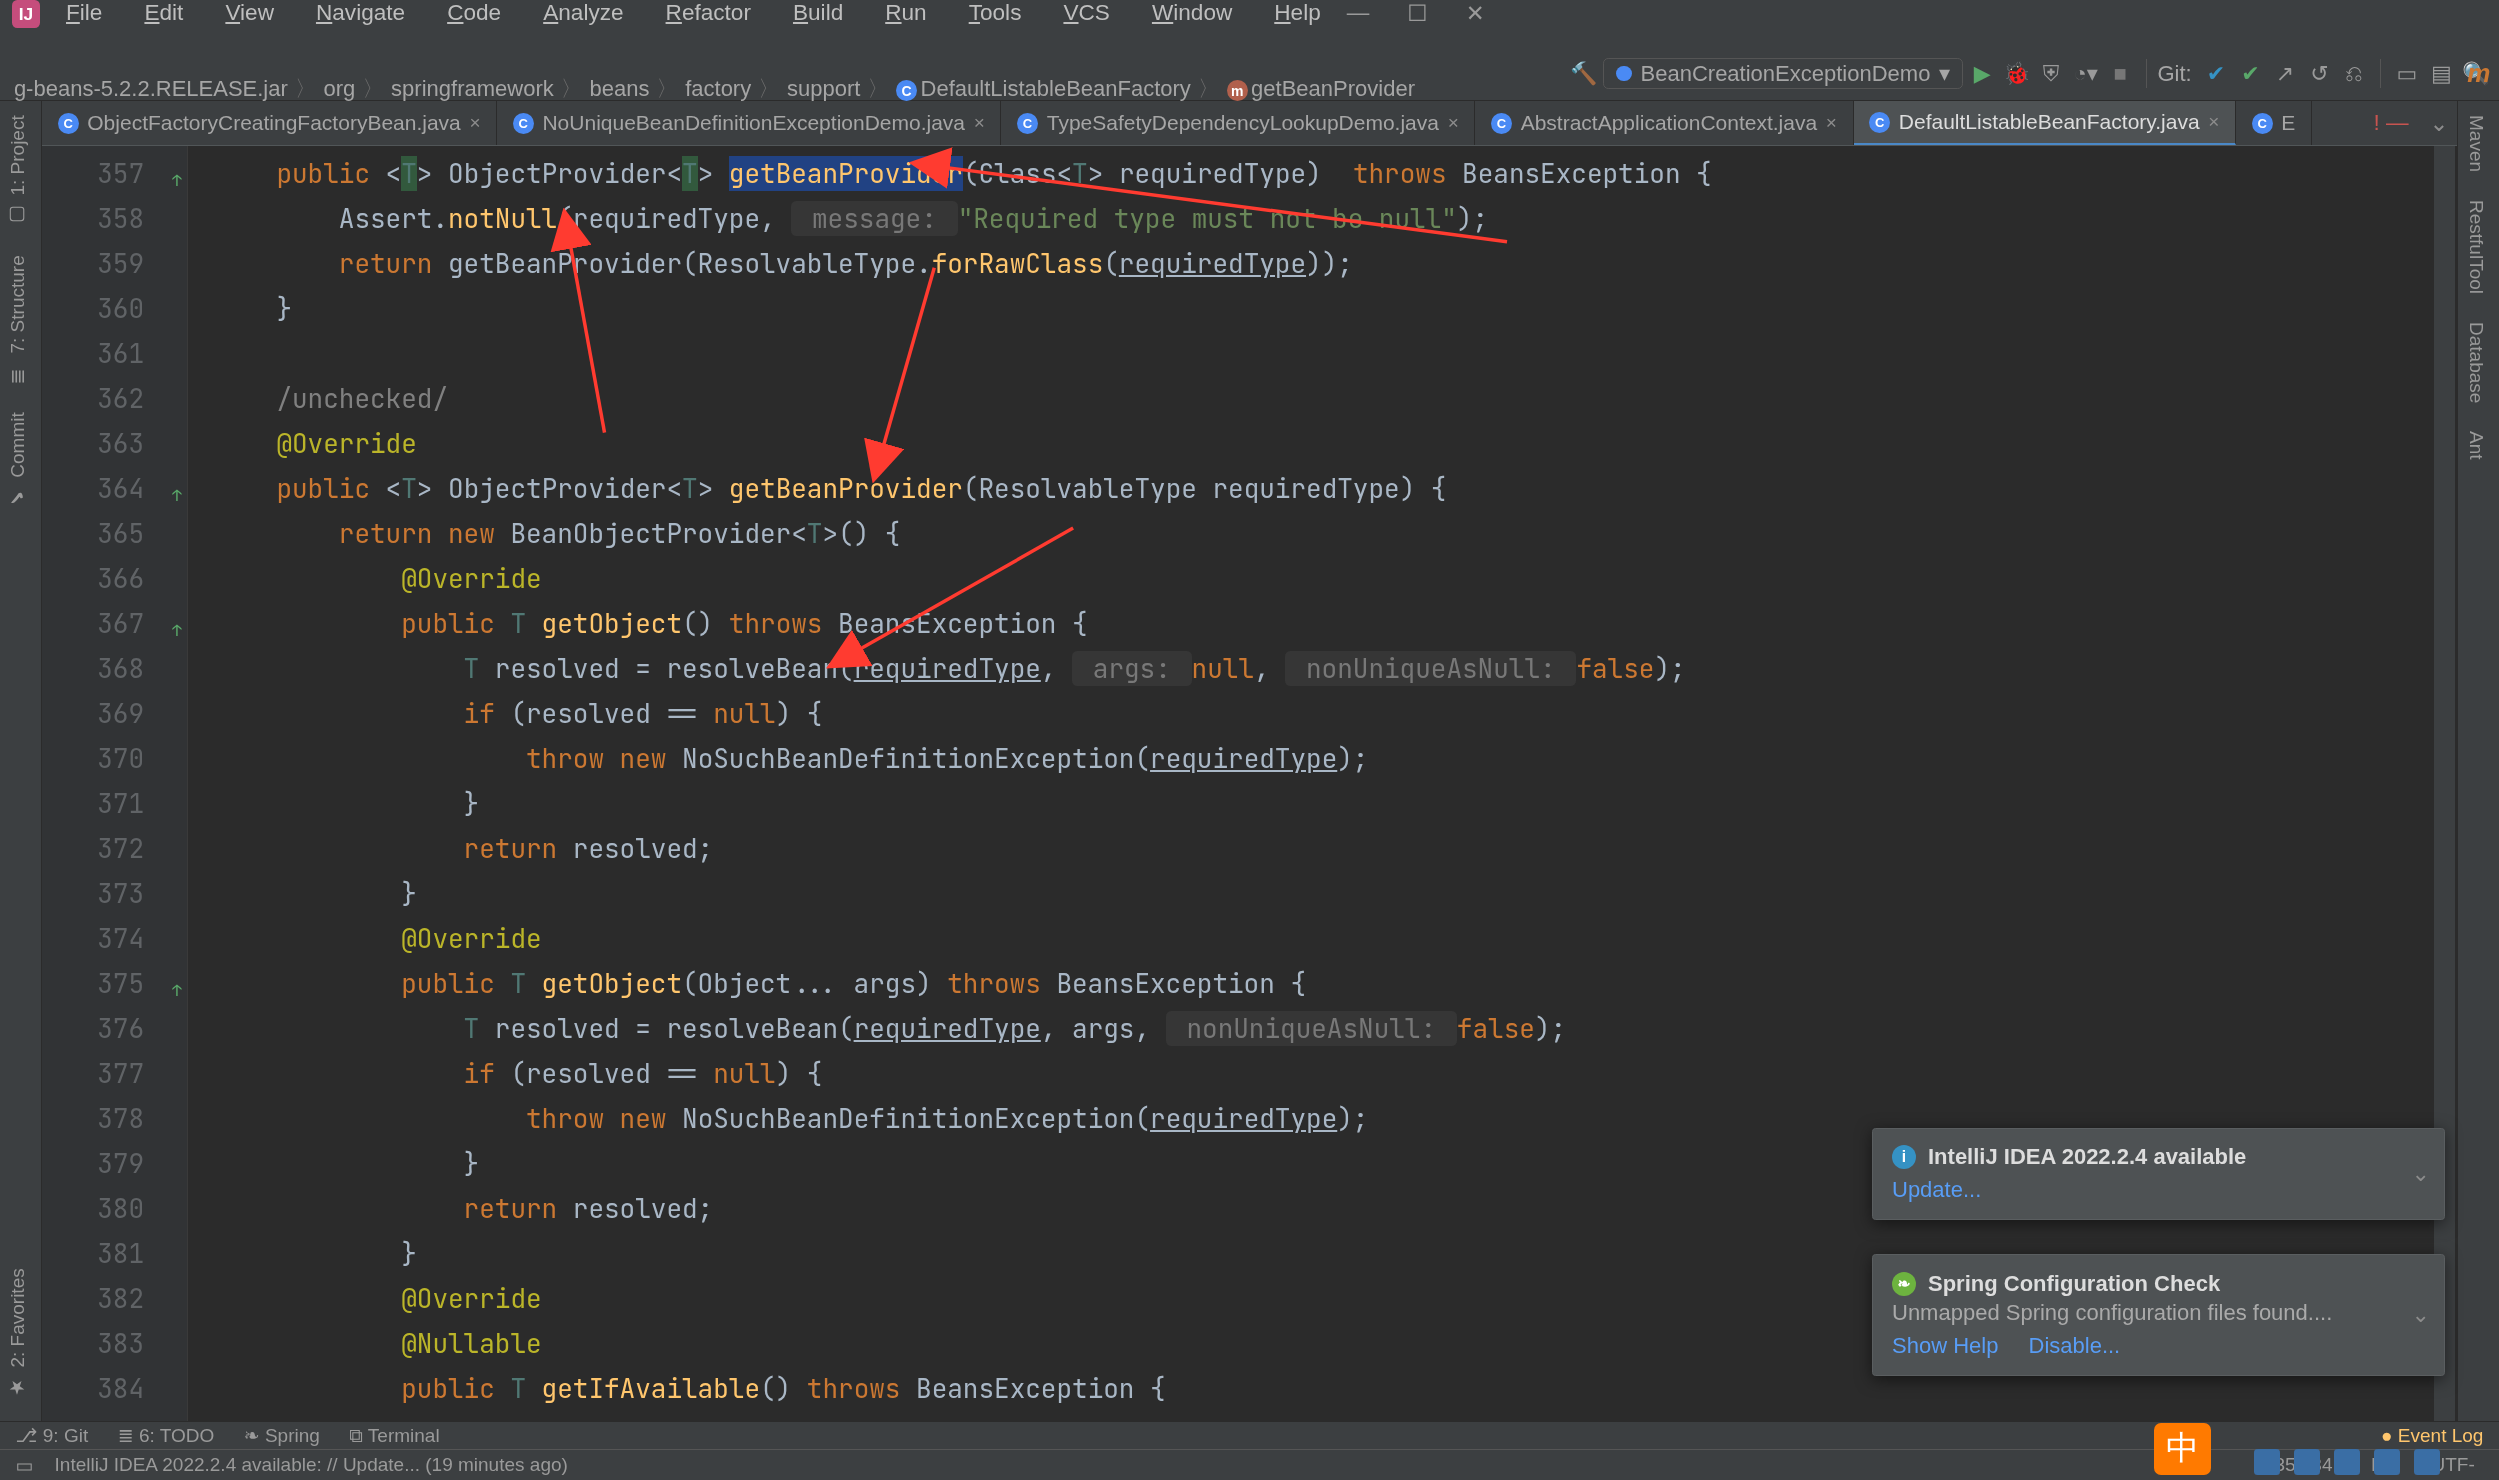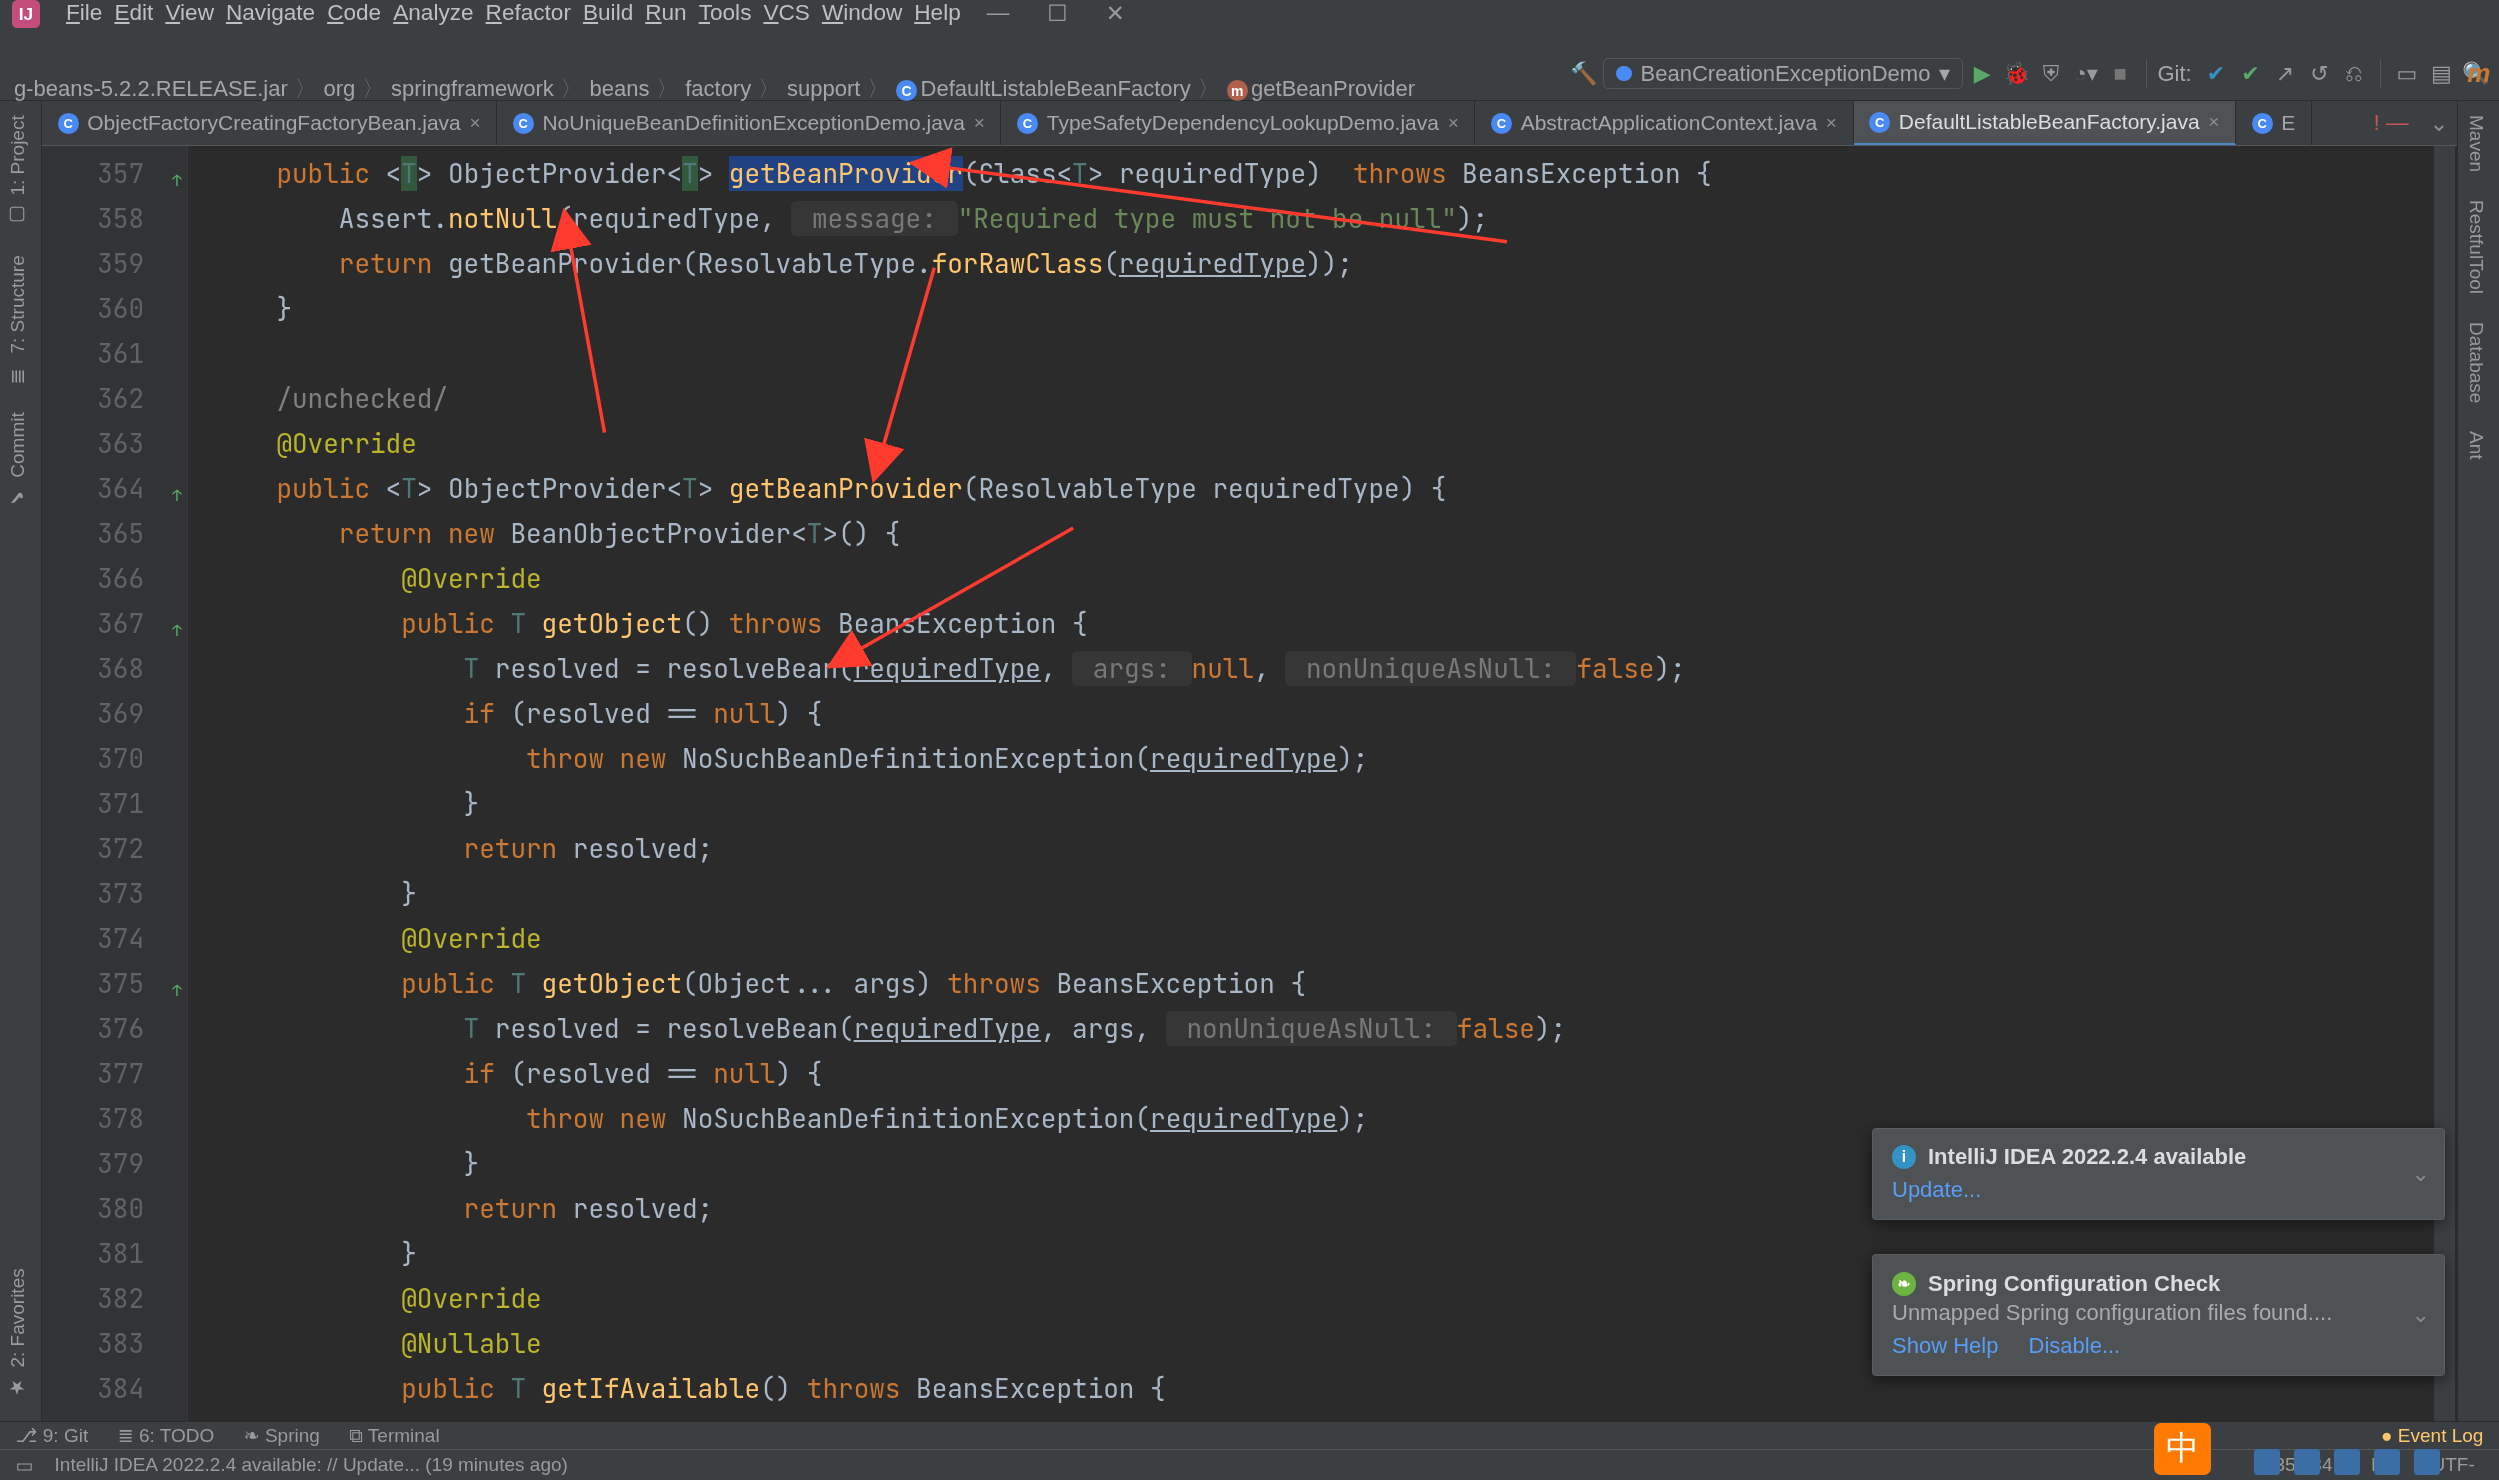--- a/index.html
+++ b/index.html
@@ -85,21 +85,21 @@
   
   .imebox{position:absolute;right:288px;bottom:5.2px;width:57px;height:52px;background:#ff7a00;border-radius:7px;display:flex;align-items:center;justify-content:center;color:#fff;font-size:33px;font-family:"Microsoft YaHei",sans-serif;}
   .trayicons{position:absolute;right:59px;bottom:5.2px;display:flex;gap:14px;align-items:center;}
   .trayicons span{width:26px;height:26px;border-radius:3.5px;background:#3a6ea5;}
 </style>
 </head>
 <body>
 
 <div class="menubar">
   <div class="logo">IJ</div>
-  <div id="menus" style="display:flex;gap:12px;">
+  <div id="menus" style="display:flex;gap:42px;">
       <span class="mi"><u>F</u>ile</span>
       <span class="mi"><u>E</u>dit</span>
       <span class="mi"><u>V</u>iew</span>
       <span class="mi"><u>N</u>avigate</span>
       <span class="mi"><u>C</u>ode</span>
       <span class="mi"><u>A</u>nalyze</span>
       <span class="mi"><u>R</u>efactor</span>
       <span class="mi"><u>B</u>uild</span>
       <span class="mi"><u>R</u>un</span>
       <span class="mi"><u>T</u>ools</span>

